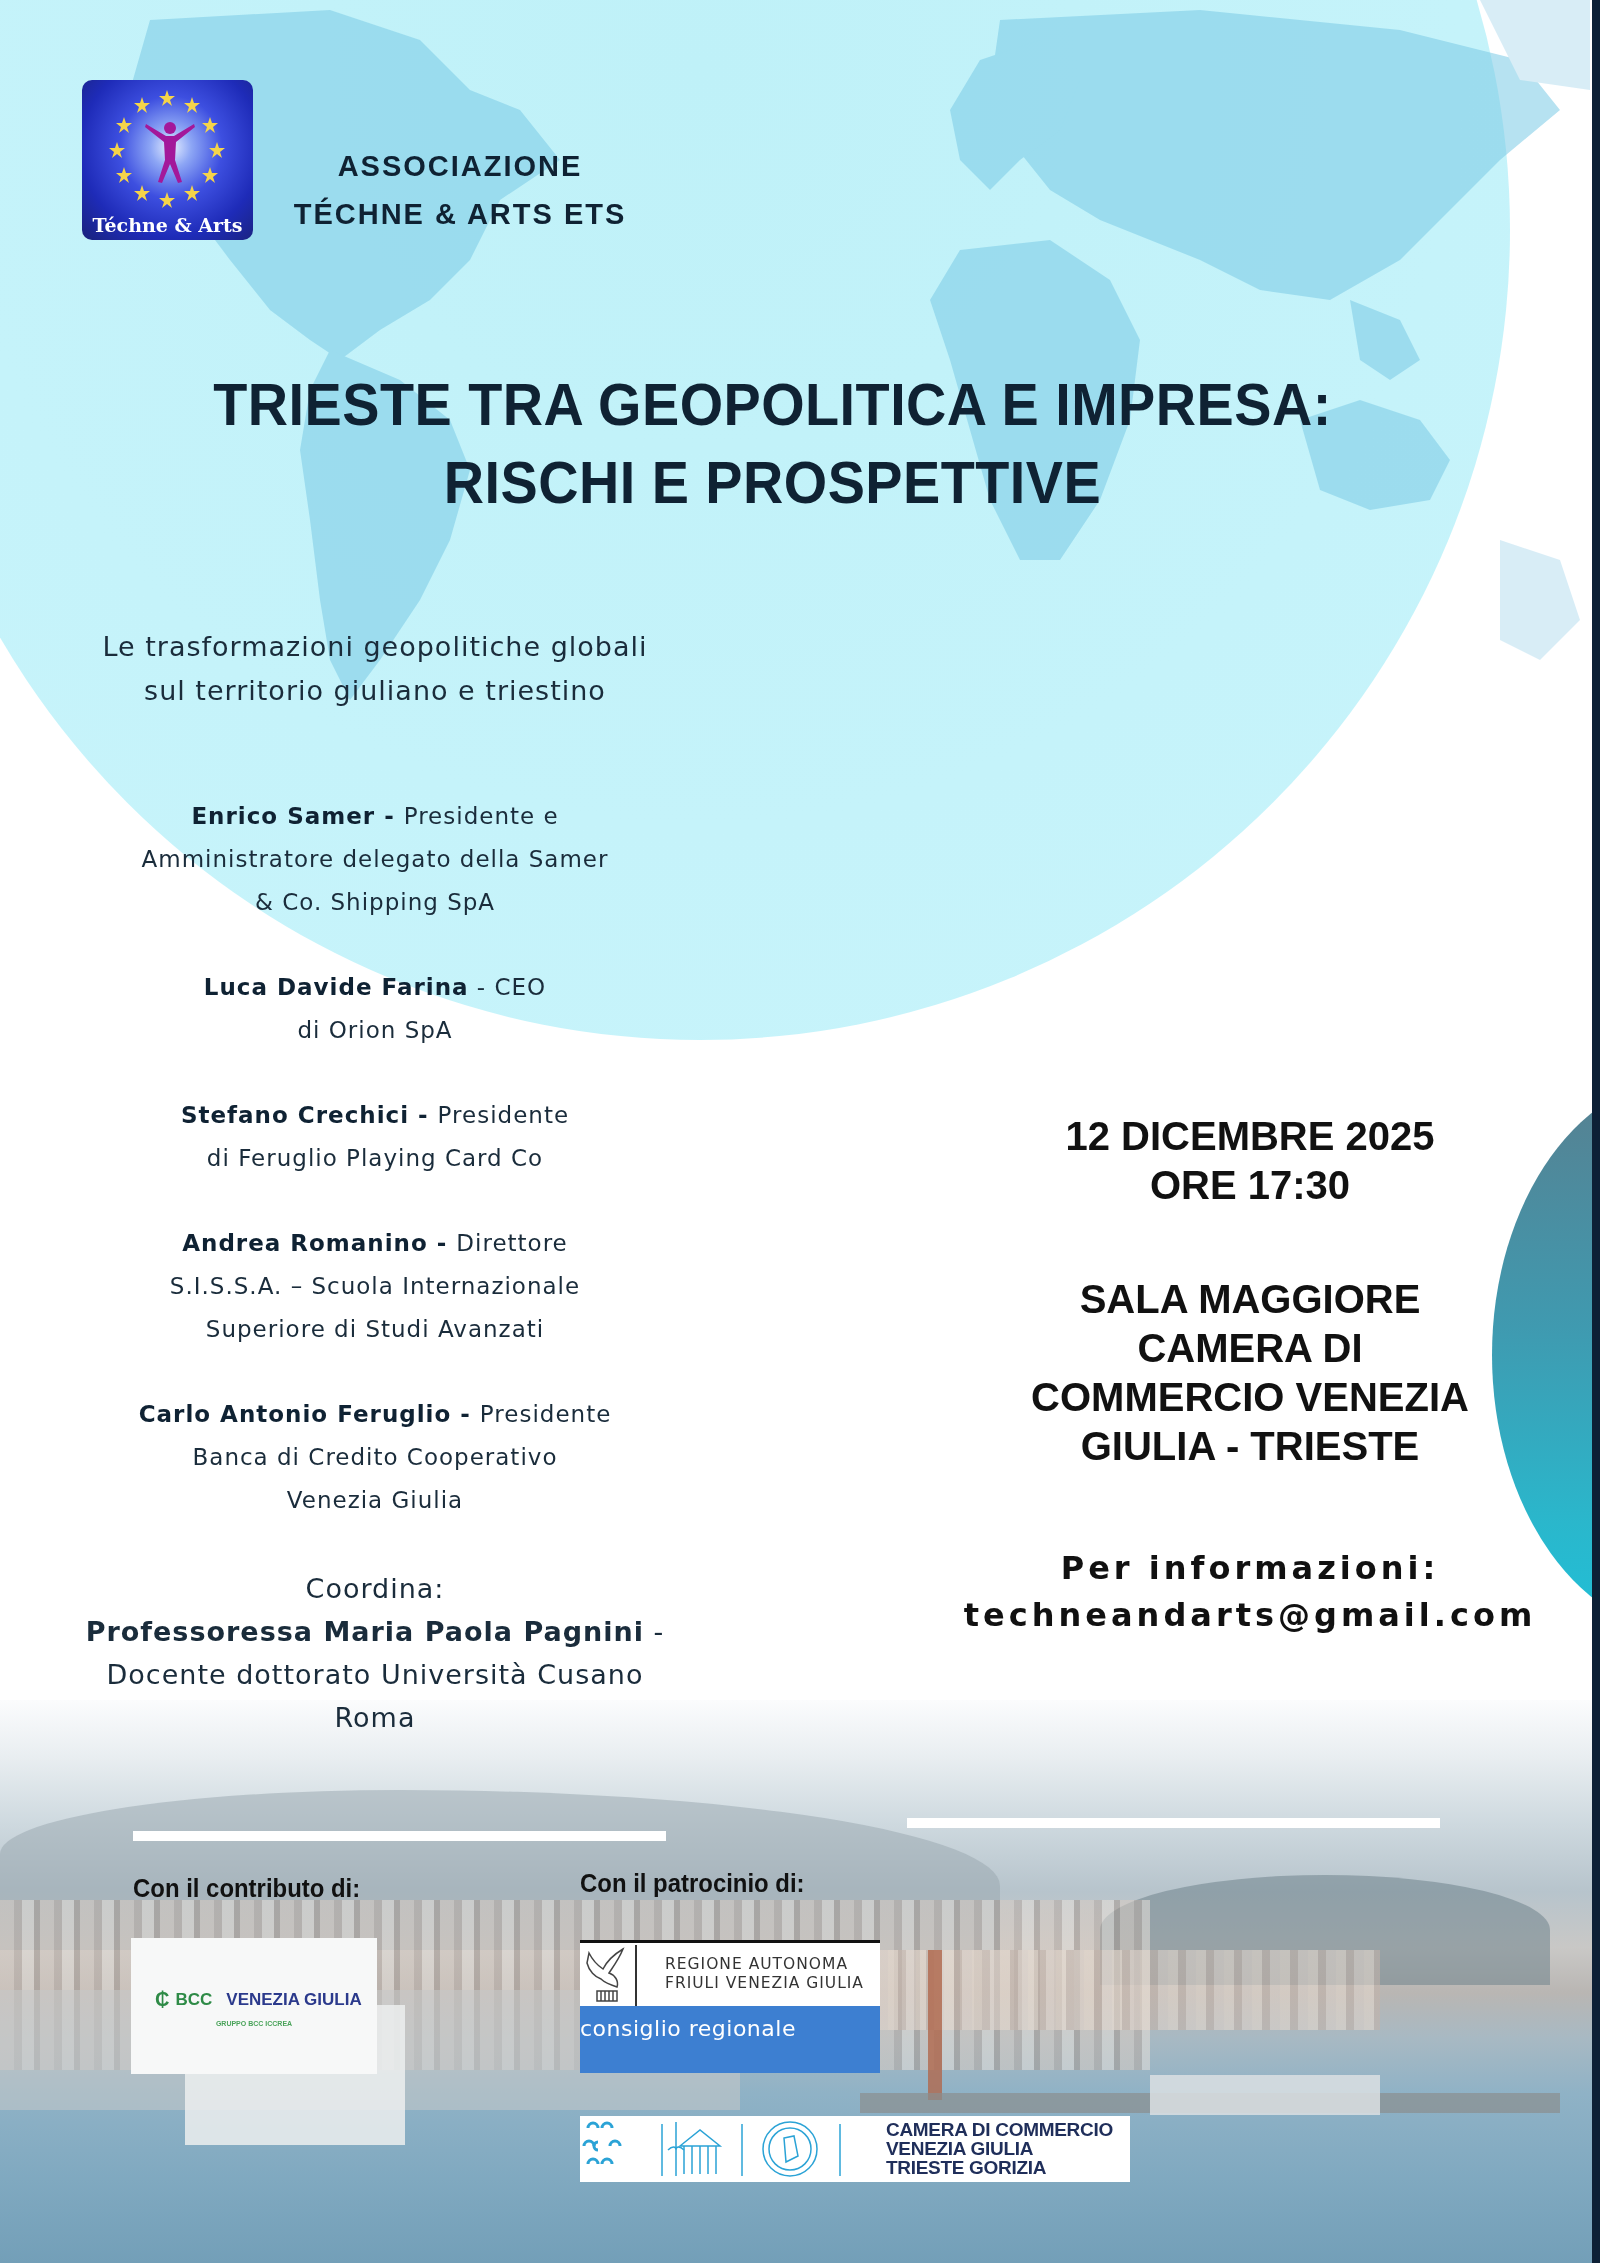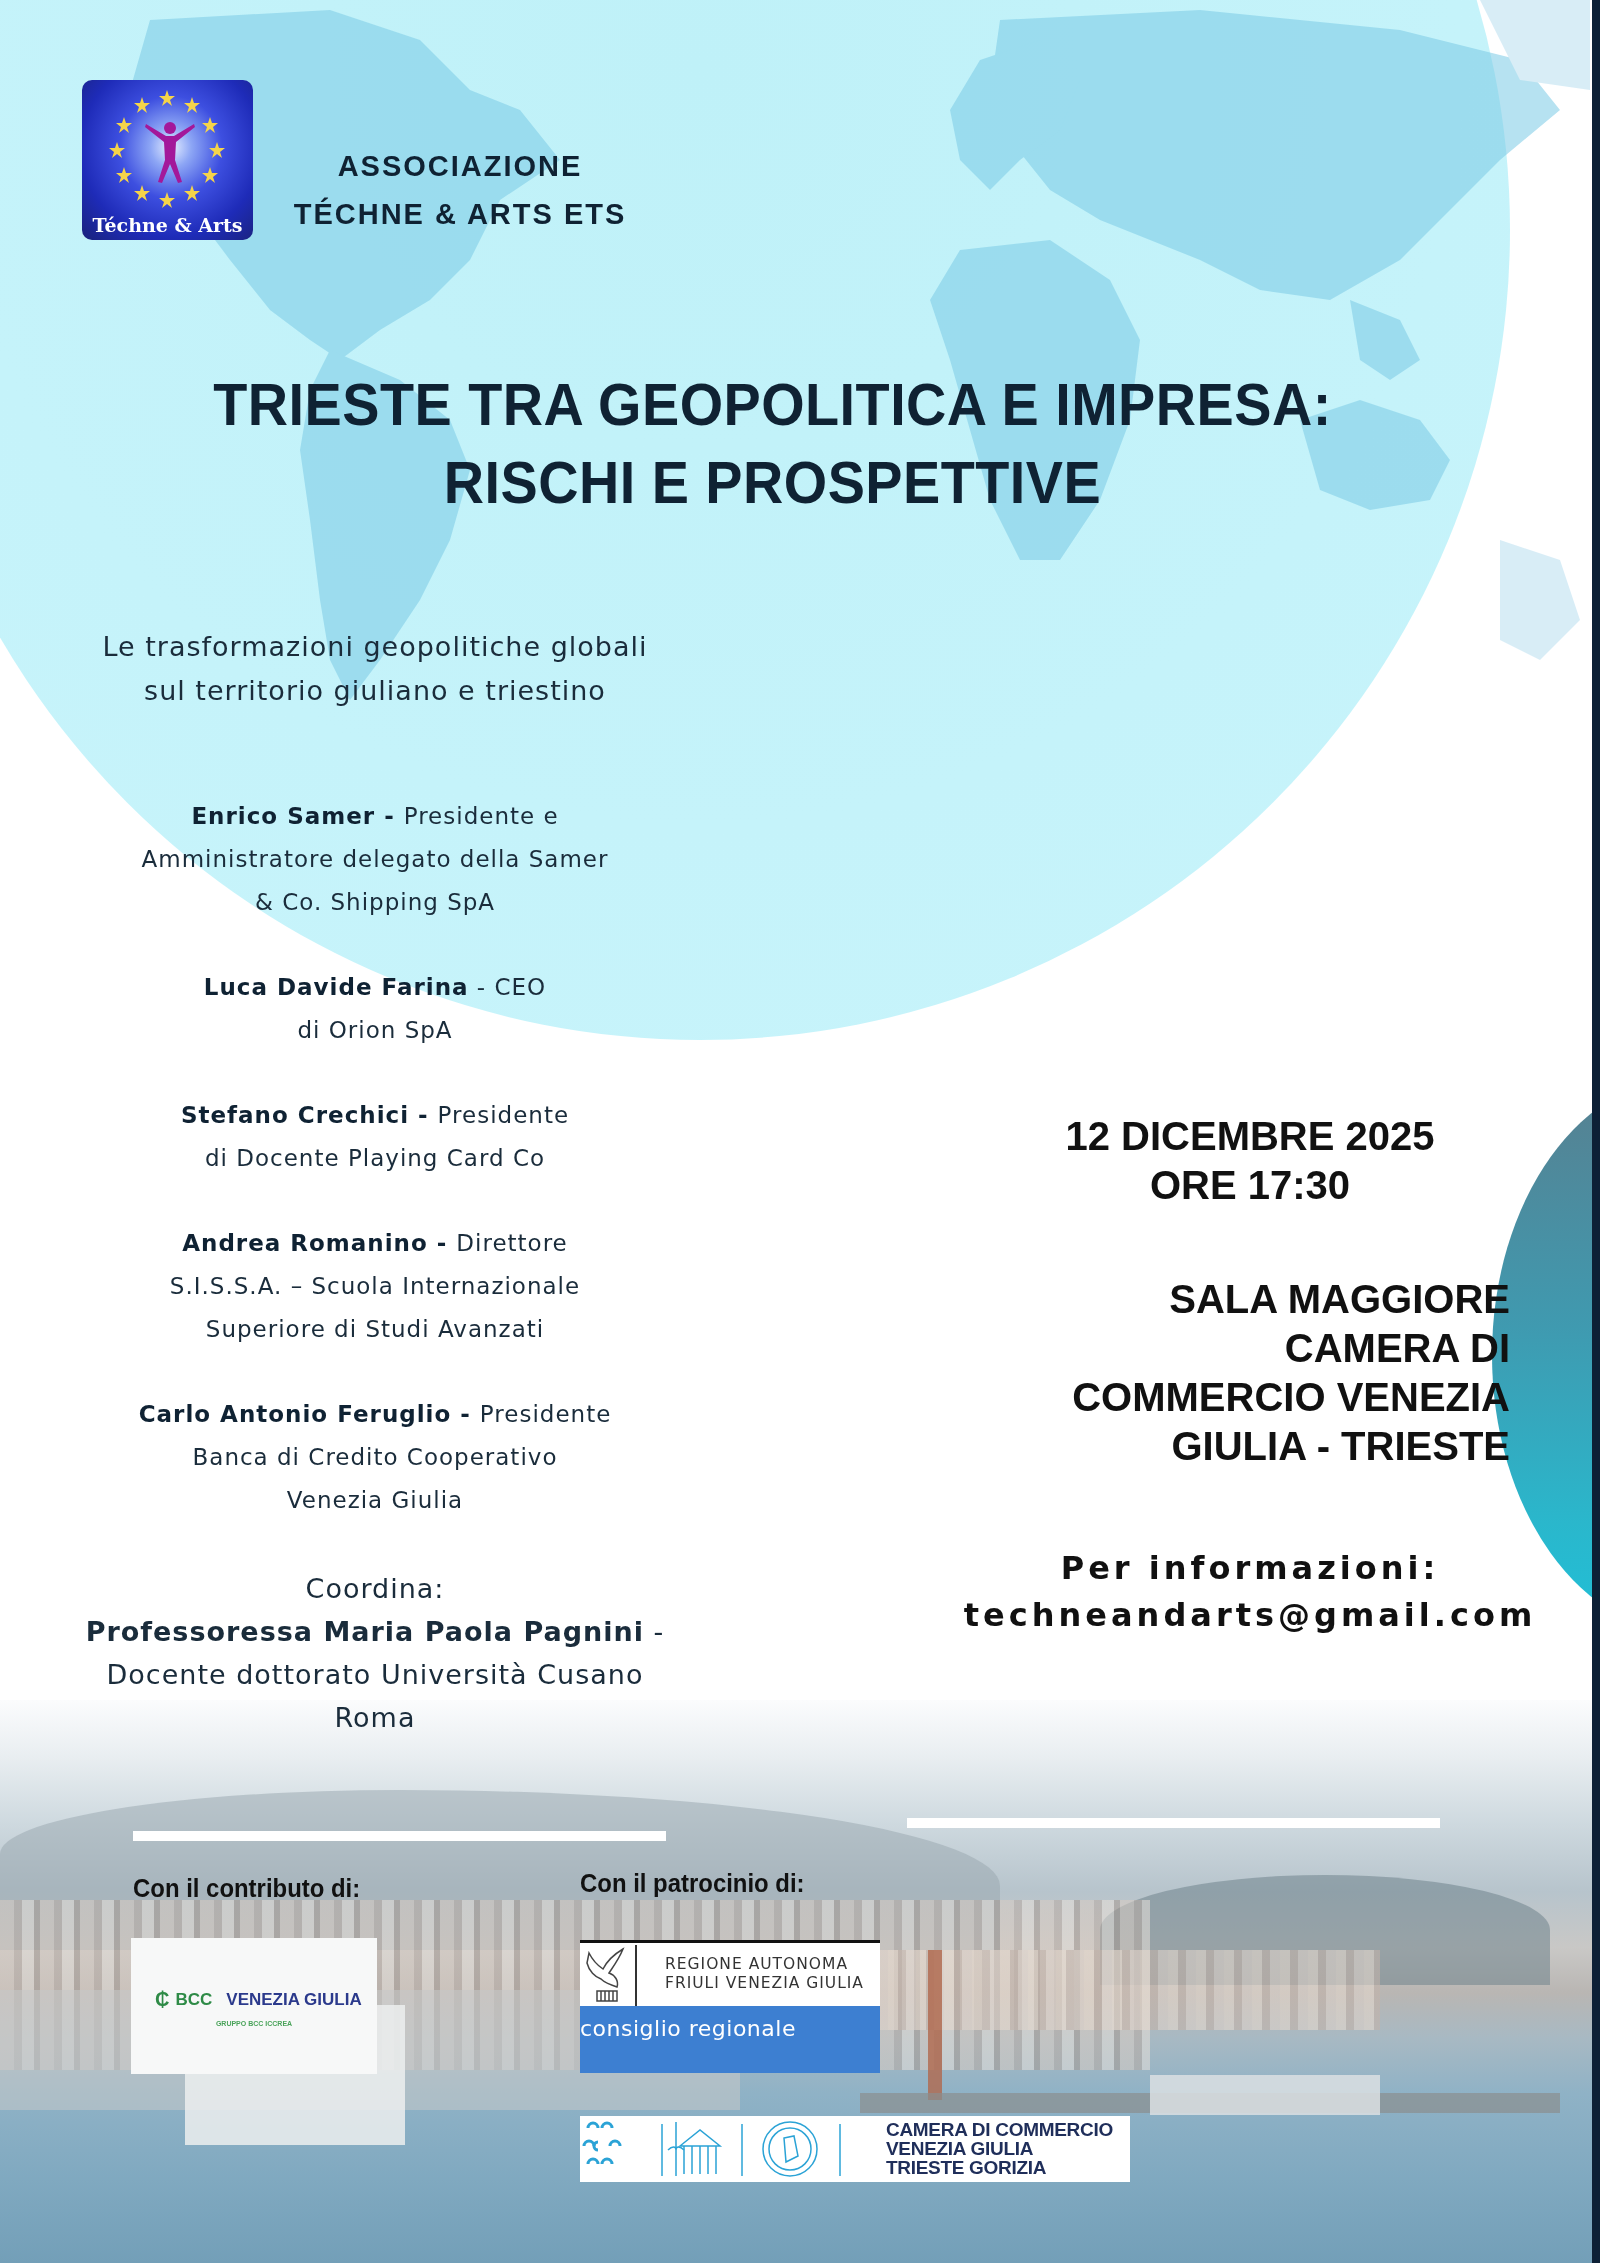--- a/index.html
+++ b/index.html
@@ -57,21 +57,21 @@
   .speakers { position: absolute; left: 55px; top: 795px; width: 640px; text-align: center;
     font-family: "DejaVu Sans", sans-serif; font-size: 23px; line-height: 43px; color: #1a2c3b; letter-spacing: 1px; z-index: 2; }
   .speaker { margin-bottom: 42px; }
   .speaker b { font-weight: bold; color: #0f2233; }
 
   .coord { position: absolute; left: 55px; top: 1567px; width: 640px; text-align: center;
     font-family: "DejaVu Sans", sans-serif; font-size: 27px; line-height: 43px; color: #1a2c3b; letter-spacing: 1px; z-index: 2; }
 
   .event { position: absolute; left: 990px; top: 1112px; width: 520px; text-align: center;
     font-family: "Liberation Sans", sans-serif; font-weight: bold; font-size: 40px; line-height: 49px; color: #111; z-index: 2; }
-  .venue { position: absolute; left: 990px; top: 1275px; width: 520px; text-align: right;
+  .venue { position: absolute; left: 990px; top: 1275px; width: 520px; text-align: center;
     font-family: "Liberation Sans", sans-serif; font-weight: bold; font-size: 40px; line-height: 49px; color: #111; z-index: 2; }
   .info { position: absolute; left: 960px; top: 1545px; width: 580px; text-align: center;
     font-family: "DejaVu Sans", sans-serif; font-weight: bold; font-size: 32px; line-height: 47px; letter-spacing: 4px; color: #111; z-index: 2; }
 
   .divider { position: absolute; height: 10px; background: #ffffff; z-index: 2; }
 
   .sponsor-label { position: absolute; font-family: "Liberation Sans", sans-serif; font-weight: bold; font-size: 26px; color: #111; z-index: 2; transform: scaleX(0.92); transform-origin: left; }
 
   .bcc-box { position: absolute; left: 131px; top: 1938px; width: 246px; height: 136px; background: #f7f8f8; z-index: 2; }
   .bcc-row { position: absolute; left: 24px; top: 50px; display: flex; align-items: center; gap: 6px; }
@@ -172,21 +172,21 @@
     <div><b>Enrico Samer</b><b> - </b><span>Presidente e</span></div>
     <div>Amministratore delegato della Samer</div>
     <div>&amp; Co. Shipping SpA</div>
   </div>
   <div class="speaker">
     <div><b>Luca Davide Farina</b><span> - </span><span>CEO</span></div>
     <div>di Orion SpA</div>
   </div>
   <div class="speaker">
     <div><b>Stefano Crechici</b><b> - </b><span>Presidente</span></div>
-    <div>di Docente Playing Card Co</div>
+    <div>di Feruglio Playing Card Co</div>
   </div>
   <div class="speaker">
     <div><b>Andrea Romanino</b><b> - </b><span>Direttore</span></div>
     <div>S.I.S.S.A. – Scuola Internazionale</div>
     <div>Superiore di Studi Avanzati</div>
   </div>
   <div class="speaker">
     <div><b>Carlo Antonio Feruglio</b><b> - </b><span>Presidente</span></div>
     <div>Banca di Credito Cooperativo</div>
     <div>Venezia Giulia</div>

